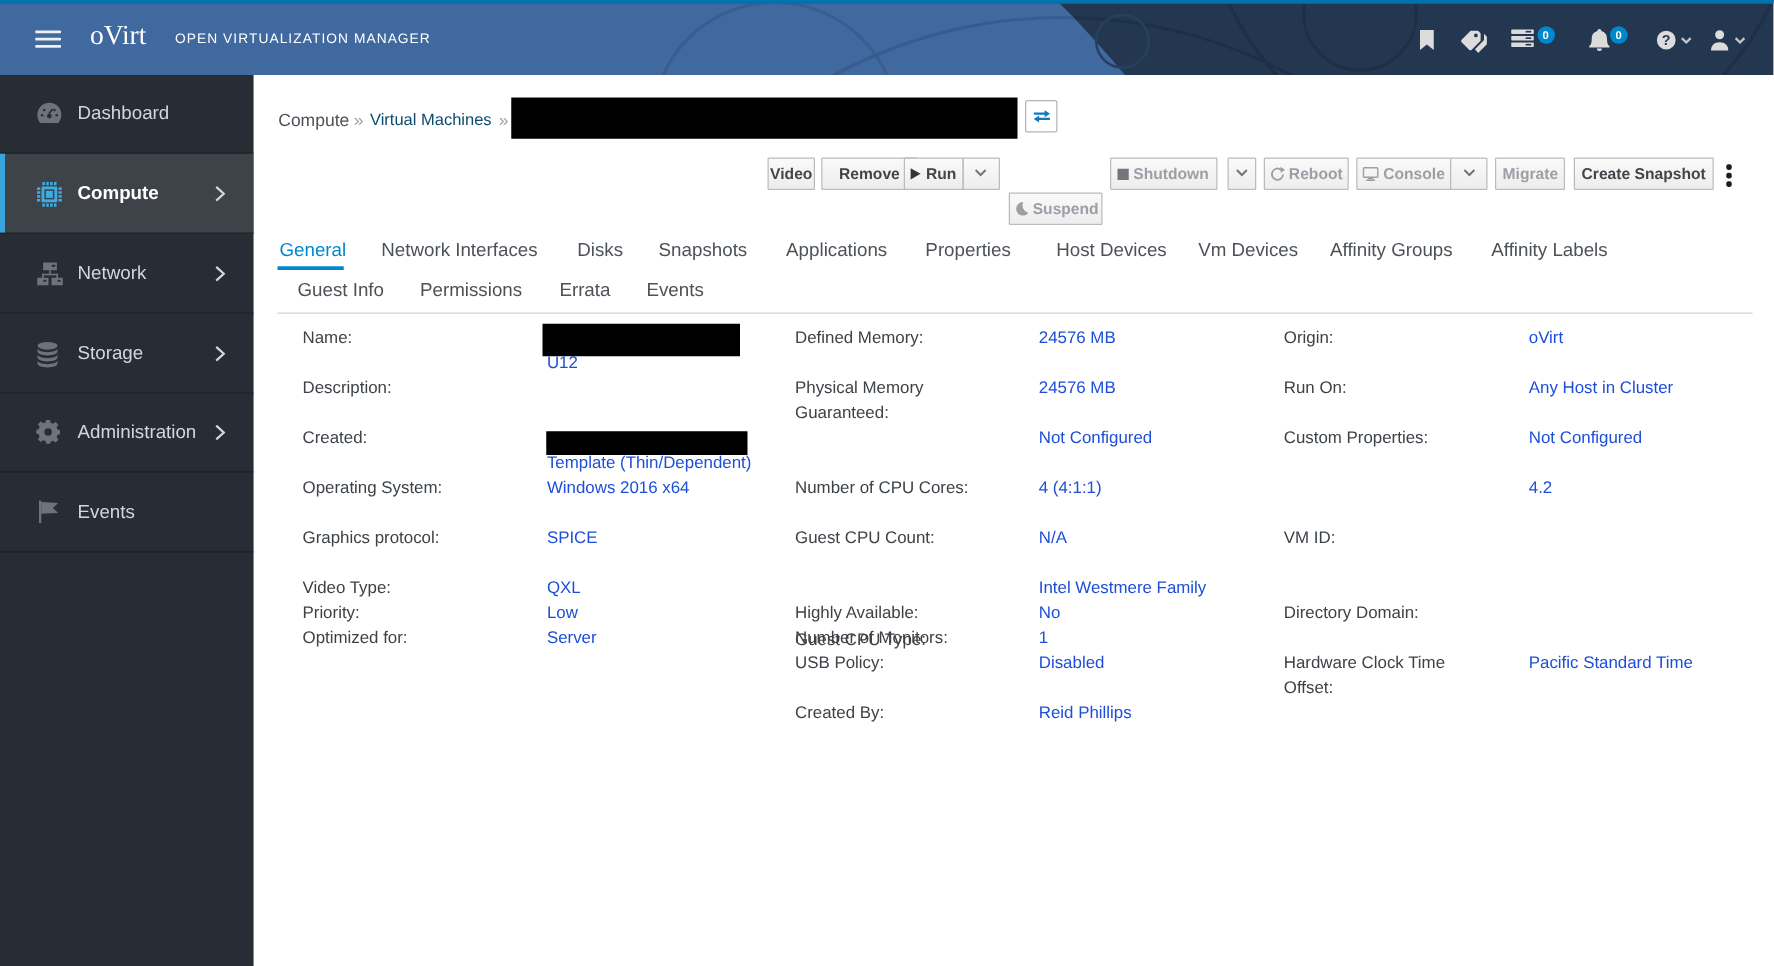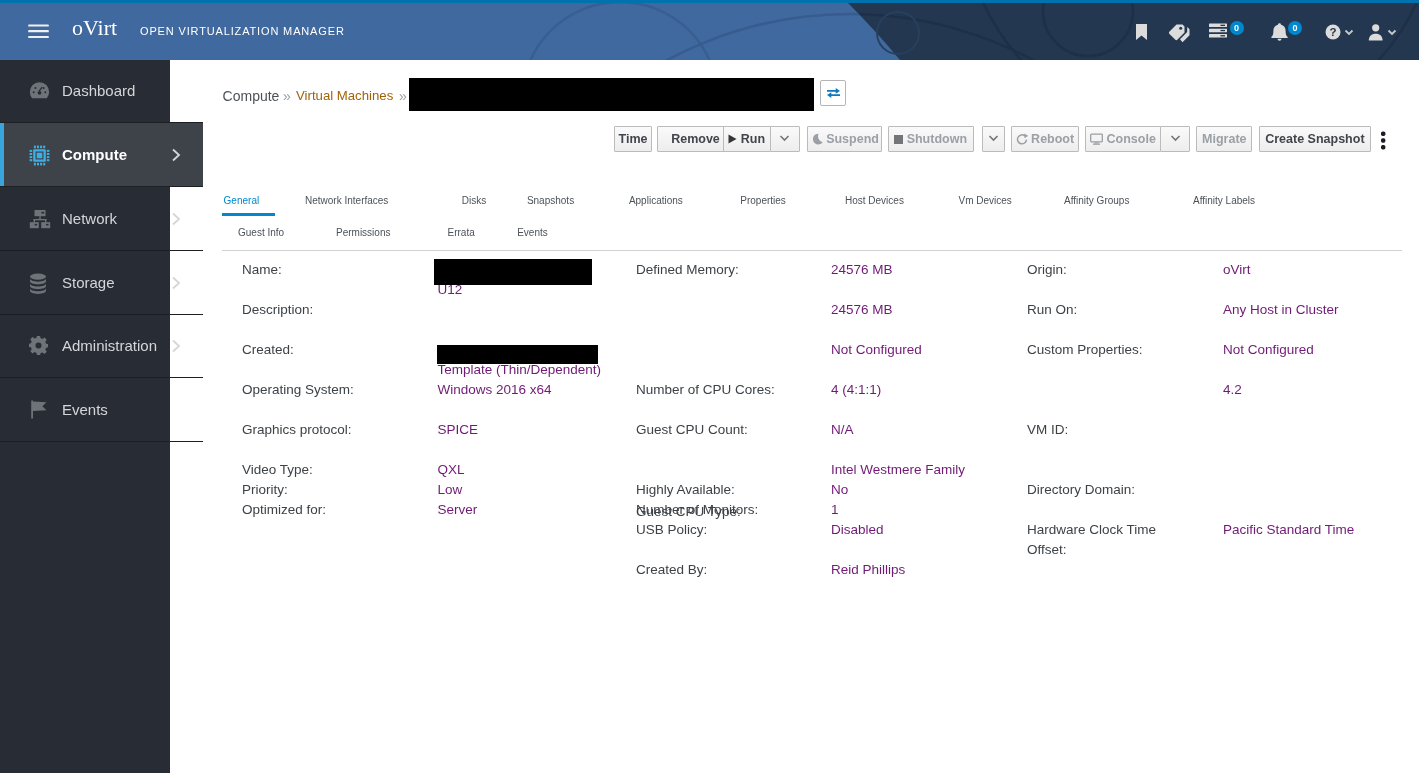--- a/index.html
+++ b/index.html
@@ -4,44 +4,44 @@
 <style>
 html,body{margin:0;padding:0;}
 body{font-family:"Liberation Sans",sans-serif;background:#fff;}
 #app{position:relative;width:1419px;height:773px;overflow:hidden;background:#fff;}
 
 #mast{position:absolute;left:0;top:0;width:1419px;height:60px;}
 #mast .brandtxt{position:absolute;left:72px;top:15px;color:#fff;font-family:"Liberation Serif",serif;font-size:22px;letter-spacing:0px;}
 #mast .prodtxt{position:absolute;left:140px;top:25px;color:#fff;font-size:11px;letter-spacing:0.85px;}
 .badge{position:absolute;width:14px;height:14px;border-radius:50%;background:#0088ce;color:#fff;font-size:9px;line-height:14px;text-align:center;font-weight:bold;}
 
-#side{position:absolute;left:0;top:60px;width:170px;height:713px;background:#282c34;}
+#side{position:absolute;left:0;top:60px;width:203px;height:713px;background:#282c34;}
 .nitem{position:absolute;left:0;width:203px;border-bottom:1px solid #1c1f24;}
 .nitem .ntext{position:absolute;left:62px;top:50%;margin-top:-9px;font-size:15px;color:#d4d6d9;}
 .nitem svg.nicon{position:absolute;left:29px;top:50%;margin-top:-10px;}
 .nitem svg.nchev{position:absolute;left:170px;top:50%;margin-top:-7px;}
 .nsel{background:#3e434a;}
 .nsel .ntext{color:#fff;font-weight:700;}
 .nselbar{position:absolute;left:0;top:0;bottom:0;width:4px;background:#39a5dc;}
 
 #content{position:absolute;left:203px;top:60px;width:1216px;height:713px;background:#fff;}
 .bc{position:absolute;top:26px;font-size:14px;line-height:20px;color:#4d5258;}
-.bc a{color:#a16207;text-decoration:none;}
+.bc a{color:#0c4a6e;text-decoration:none;}
 .bcsep{color:#9ba0a5;}
 .blackbox{position:absolute;background:#000;}
 
 .btn{position:absolute;top:66px;height:26px;box-sizing:border-box;border:1px solid #bbb;border-radius:1px;background:linear-gradient(#fafafa,#ededed);font-size:12.5px;font-weight:700;color:#41464c;text-align:center;line-height:24px;white-space:nowrap;}
 .btn.dis{color:#9ba0a6;}
 .caretbtn svg{display:inline-block;vertical-align:middle;margin-top:-2px;}
 
-.tab{position:absolute;font-size:10px;line-height:16px;color:#4d5258;white-space:nowrap;text-align:center;}
+.tab{position:absolute;font-size:15px;line-height:16px;color:#4d5258;white-space:nowrap;text-align:center;}
 .tab.act{color:#0088ce;}
 
 .lbl{position:absolute;font-size:13.5px;line-height:20px;color:#3d4247;width:170px;}
-.val{position:absolute;font-size:13.5px;line-height:20px;color:#701a75;}
+.val{position:absolute;font-size:13.5px;line-height:20px;color:#1d4ed8;}
 </style>
 </head>
 <body>
 <div id="app">
 
 <div id="mast">
 <svg width="1419" height="60" style="position:absolute;left:0;top:0">
   <defs>
           <clipPath id="lclip">
             <circle cx="250" cy="600" r="845"></circle>
@@ -208,29 +208,29 @@
   <div class="bc" style="left:93px;font-size:13.2px;"><a>Virtual Machines</a></div>
   <div class="bc bcsep" style="left:196px;">»</div>
   <div class="blackbox" style="left:206px;top:18px;width:405px;height:33px;"></div>
   <div style="position:absolute;left:617.3px;top:20px;width:25.5px;height:25.5px;box-sizing:border-box;border:1px solid #b5b5b5;border-radius:2px;background:#fff;">
     <svg width="13" height="10" viewBox="0 0 13 10" style="position:absolute;left:5.5px;top:6.5px;">
       <path d="M0 2h8.7V0.1L13 2.9 8.7 5.7V3.8H0z" fill="#1079be"></path>
       <path d="M13 8H4.3v1.9L0 7.1 4.3 4.3v1.9H13z" fill="#1079be"></path>
     </svg>
   </div>
 
-  <div class="btn" style="left:411px;width:38px;">Time</div>
+  <div class="btn" style="left:411px;width:38px;">Video</div>
   <div class="btn" style="left:454px;width:77px;">Remove</div>
   <div class="btn" style="left:519.7px;width:48px;"><svg width="9" height="10" viewBox="0 0 9 10" style="vertical-align:-1px;">
           <path d="M0.5 0.5l8 4.5-8 4.5z" fill="#363636"></path>
         </svg> Run</div>
   <div class="btn caretbtn" style="left:566.7px;width:30px;"><svg width="11" height="7" viewBox="0 0 11 7">
           <path d="M1.5 1l4 4 4-4" stroke="#72767b" stroke-width="1.6" fill="none"></path>
         </svg></div>
-  <div class="btn dis" style="left:604.3px;width:75px;"><svg width="12" height="12" viewBox="0 0 12 12" style="vertical-align:-2px;">
+  <div class="btn dis" style="left:604.3px;width:75px;margin-top:28px;"><svg width="12" height="12" viewBox="0 0 12 12" style="vertical-align:-2px;">
           <path d="M7.6 0.7 A5.4 5.4 0 1 0 11.7 9.3 A6.2 6.2 0 0 1 7.6 0.7 Z" fill="#9ba0a6"></path>
         </svg> Suspend</div>
   <div class="btn dis" style="left:684.6px;width:86px;"><span style="display:inline-block;width:9px;height:9px;background:#72767b;vertical-align:-0.5px;"></span> Shutdown</div>
   <div class="btn caretbtn" style="left:779px;width:23px;"><svg width="11" height="7" viewBox="0 0 11 7">
           <path d="M1.5 1l4 4 4-4" stroke="#72767b" stroke-width="1.6" fill="none"></path>
         </svg></div>
   <div class="btn dis" style="left:807.9px;width:68px;"><svg width="12" height="12" viewBox="0 0 12 12" style="vertical-align:-2px;">
           <path d="M8.9 2.9A4.5 4.5 0 1 0 10.5 6.6" fill="none" stroke="#9ba0a6" stroke-width="1.5"></path>
           <path d="M8.3 0.4L12.2 2.9 8.5 5.2z" fill="#9ba0a6"></path>
         </svg> Reboot</div>
@@ -270,20 +270,21 @@
   <div style="position:absolute;left:19px;top:190px;width:1180px;height:1px;background:#d1d1d1;"></div>
 
   <div class="lbl" style="left:39px;top:200px;">Name:</div>
   <div class="blackbox" style="left:231px;top:199px;width:158px;height:26px;"></div>
   <div class="val" style="left:234.5px;top:220px;">U12</div>
   <div class="lbl" style="left:433px;top:200px;">Defined Memory:</div>
   <div class="val" style="left:628px;top:200px;">24576 MB</div>
   <div class="lbl" style="left:824px;top:200px;">Origin:</div>
   <div class="val" style="left:1020px;top:200px;">oVirt</div>
   <div class="lbl" style="left:39px;top:240px;">Description:</div>
+  <div class="lbl" style="left:433px;top:240px;width:150px;">Physical Memory Guaranteed:</div>
   <div class="val" style="left:628px;top:240px;">24576 MB</div>
   <div class="lbl" style="left:824px;top:240px;">Run On:</div>
   <div class="val" style="left:1020px;top:240px;">Any Host in Cluster</div>
   <div class="lbl" style="left:39px;top:280px;">Created:</div>
   <div class="blackbox" style="left:233.6px;top:284.6px;width:161px;height:19px;"></div>
   <div class="val" style="left:234.5px;top:300px;">Template (Thin/Dependent)</div>
   <div class="val" style="left:628px;top:280px;">Not Configured</div>
   <div class="lbl" style="left:824px;top:280px;">Custom Properties:</div>
   <div class="val" style="left:1020px;top:280px;">Not Configured</div>
   <div class="lbl" style="left:39px;top:320px;">Operating System:</div>

